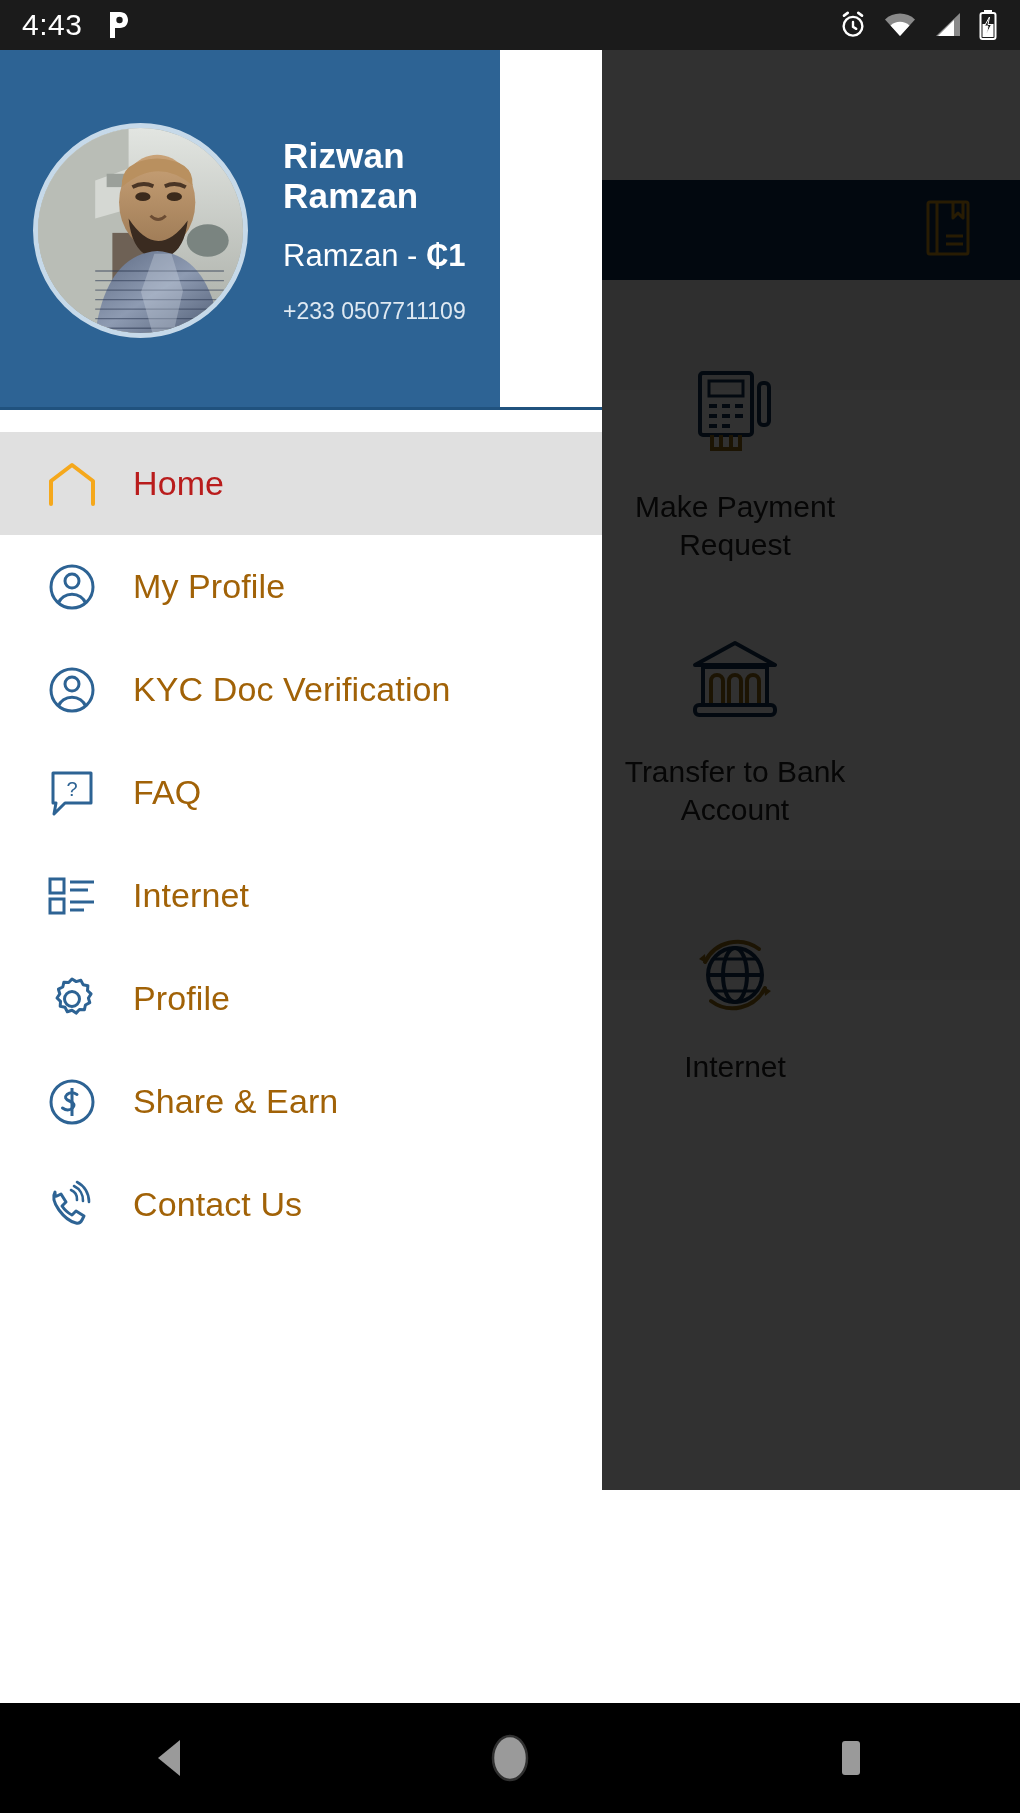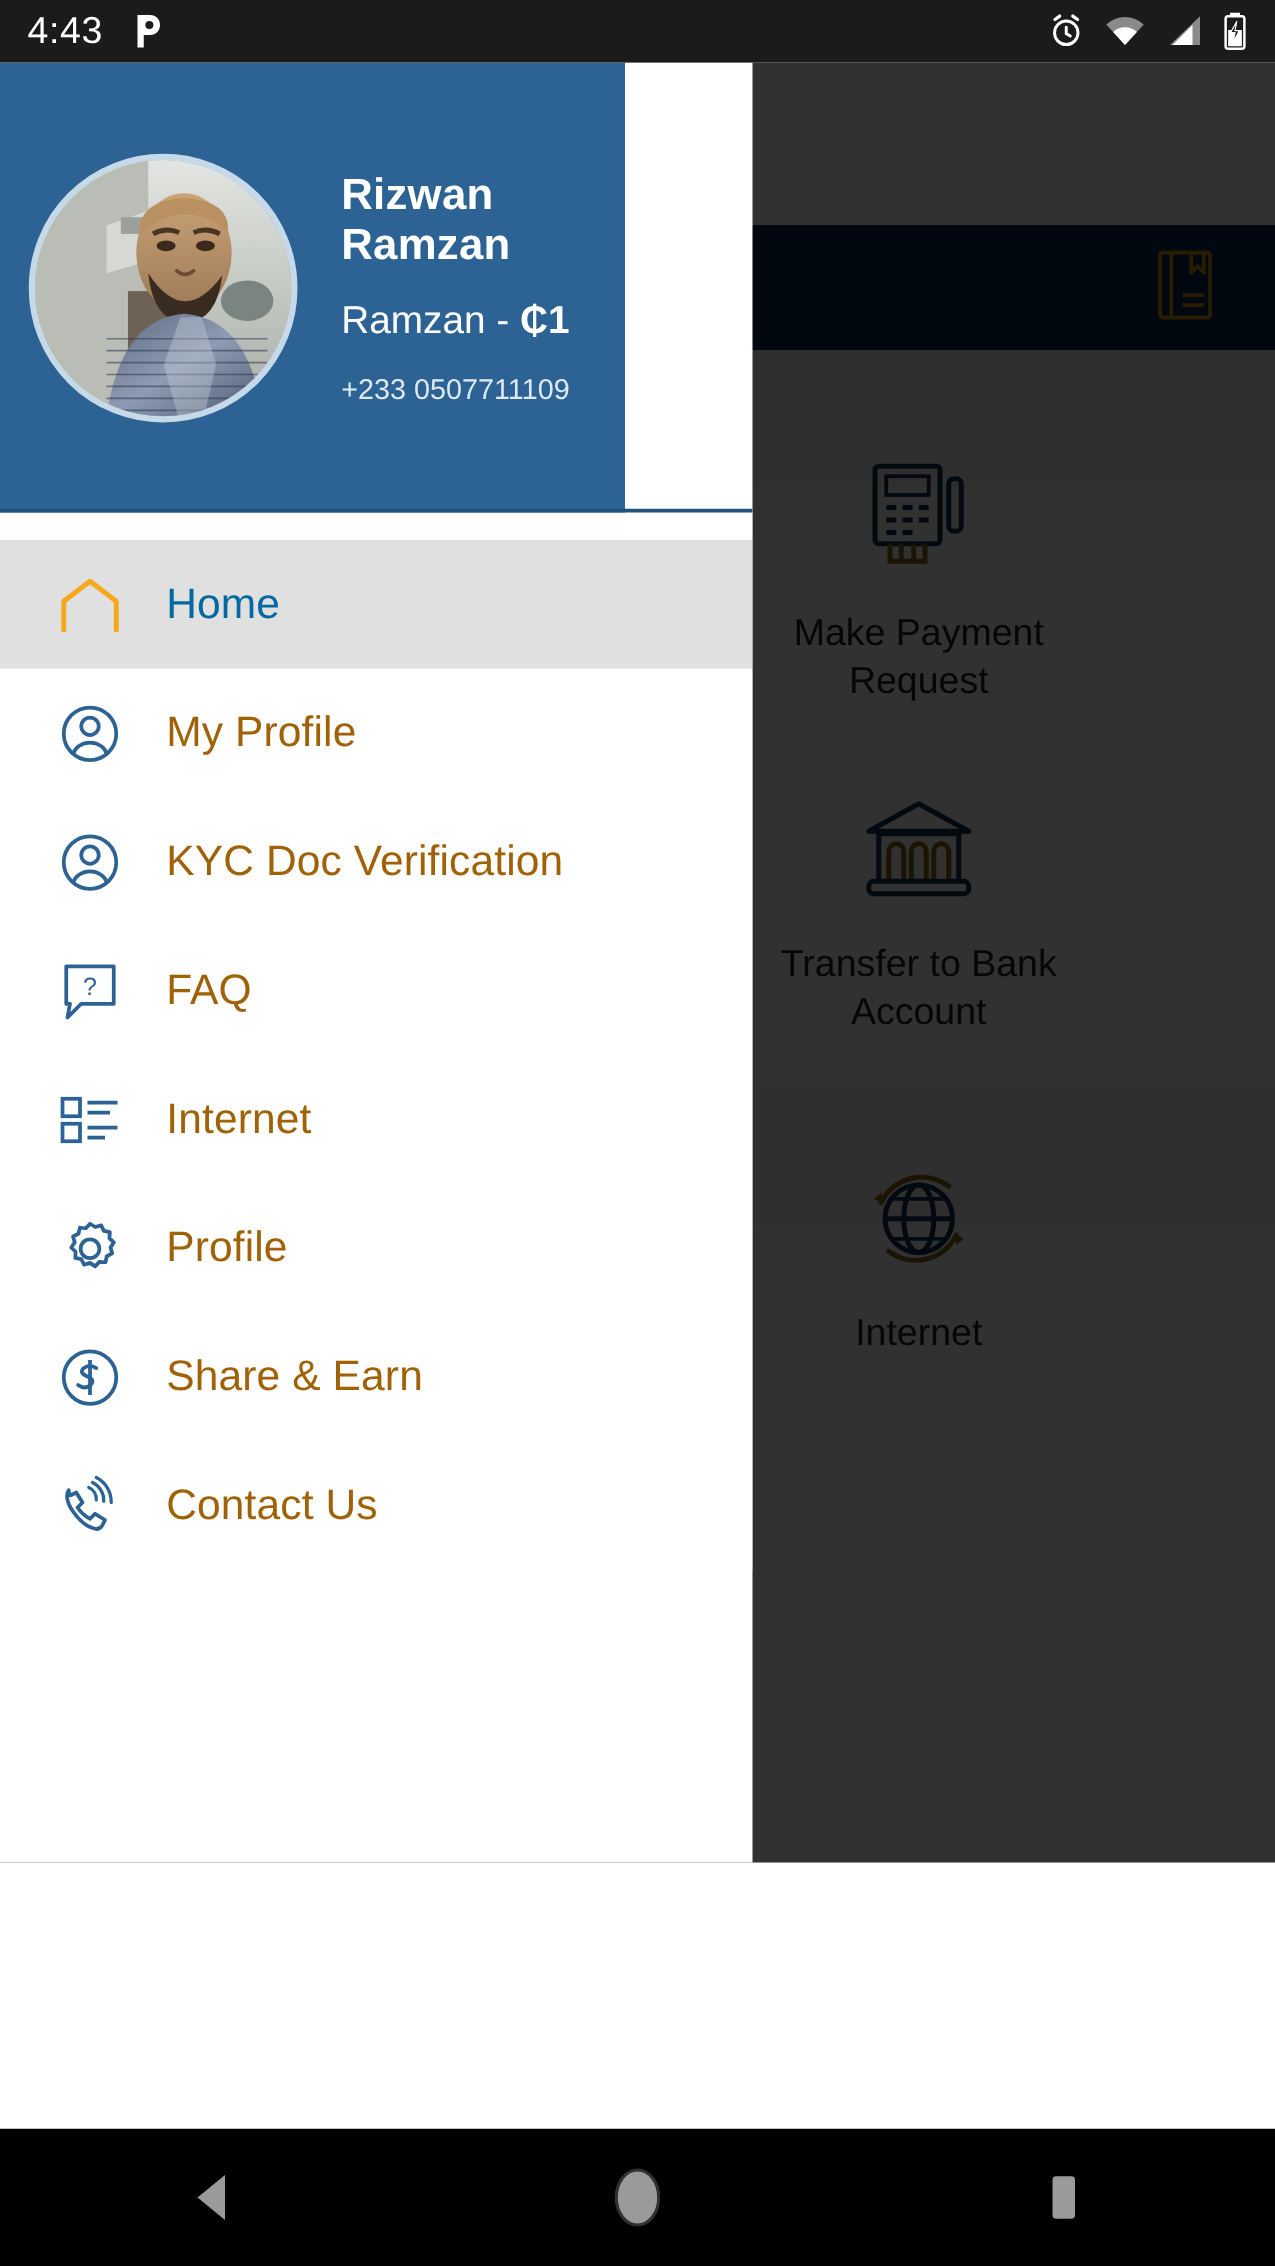--- a/index.html
+++ b/index.html
@@ -134,21 +134,21 @@
     overflow: hidden;
   }
 
   #drawer-header {
     position: relative;
     width: 500px;
     height: 360px;
     background: #2d6394;
     display: flex;
     align-items: center;
-    padding-left: 23px;
+    padding-left: 33px;
   }
   #drawer-header .hdr-underline {
     position: absolute;
     left: 0; bottom: 0;
     width: 602px; height: 3px;
     background: #20527e;
   }
 
   #avatar {
     width: 215px;
@@ -205,21 +205,21 @@
     align-items: center;
     justify-content: center;
     flex: 0 0 auto;
   }
   .menu-item .mi-label {
     margin-left: 22px;
     font-size: 34px;
     color: #a16207;
     letter-spacing: 0.1px;
   }
-  .menu-item.active .mi-label { color: #0369a1; }
+  .menu-item.active .mi-label { color: #b91c1c; }
 
   
   #nav-bar {
     position: absolute;
     bottom: 0; left: 0;
     width: 1020px;
     height: 110px;
     background: #000000;
     display: flex;
     align-items: center;

